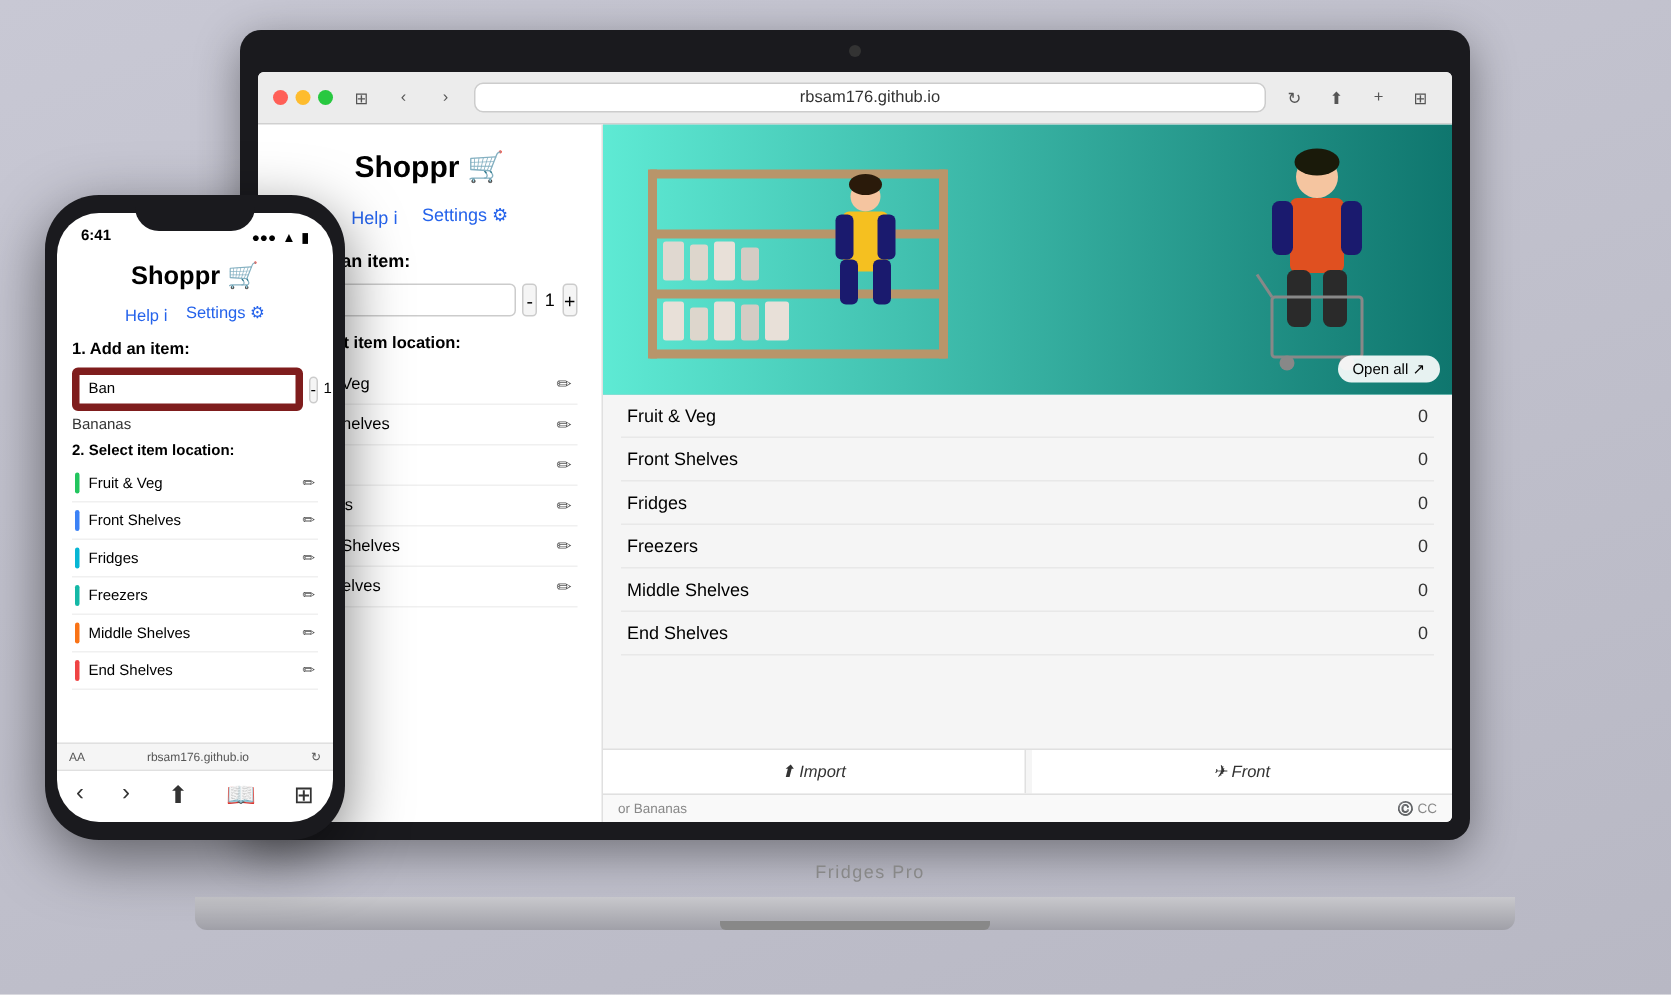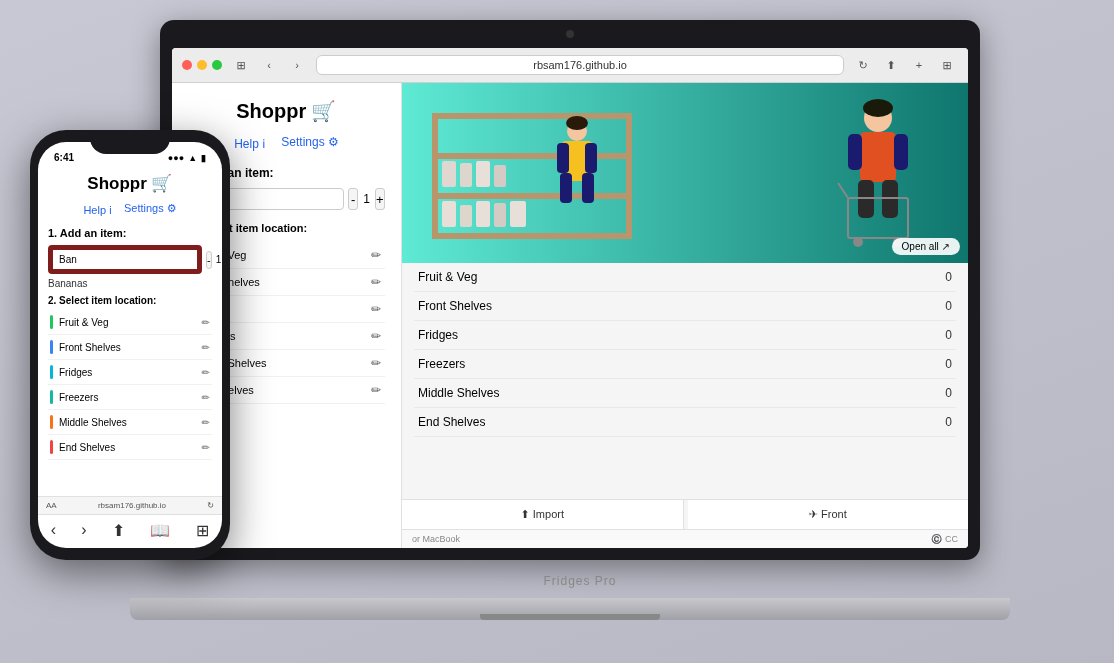--- a/index.html
+++ b/index.html
@@ -315,20 +315,21 @@
     .table-row .row-count {
       color: #333;
       font-weight: 400;
     }
 
     .laptop-footer-actions {
       display: flex;
       gap: 4px;
       border-top: 1px solid #e0e0e0;
       flex-shrink: 0;
+      font-style: italic;
     }
 
     .footer-btn {
       flex: 1;
       padding: 8px;
       font-size: 11px;
       text-align: center;
       cursor: pointer;
       border-right: 1px solid #e0e0e0;
       background: white;
@@ -714,21 +715,21 @@
                 <span class="row-count">0</span>
               </div>
             </div>
 
             <div class="laptop-footer-actions">
               <div class="footer-btn">⬆ Import</div>
               <div class="footer-btn">✈ Front</div>
             </div>
 
             <div class="laptop-bottom-bar">
-              <span>or MacBook</span>
+              <span>or Bananas</span>
               <span>©️ CC</span>
             </div>
           </div>
         </div>
       </div>
     </div>
 
     <div class="laptop-base"></div>
     <div class="macbook-label">Fridges Pro</div>
   </div>

